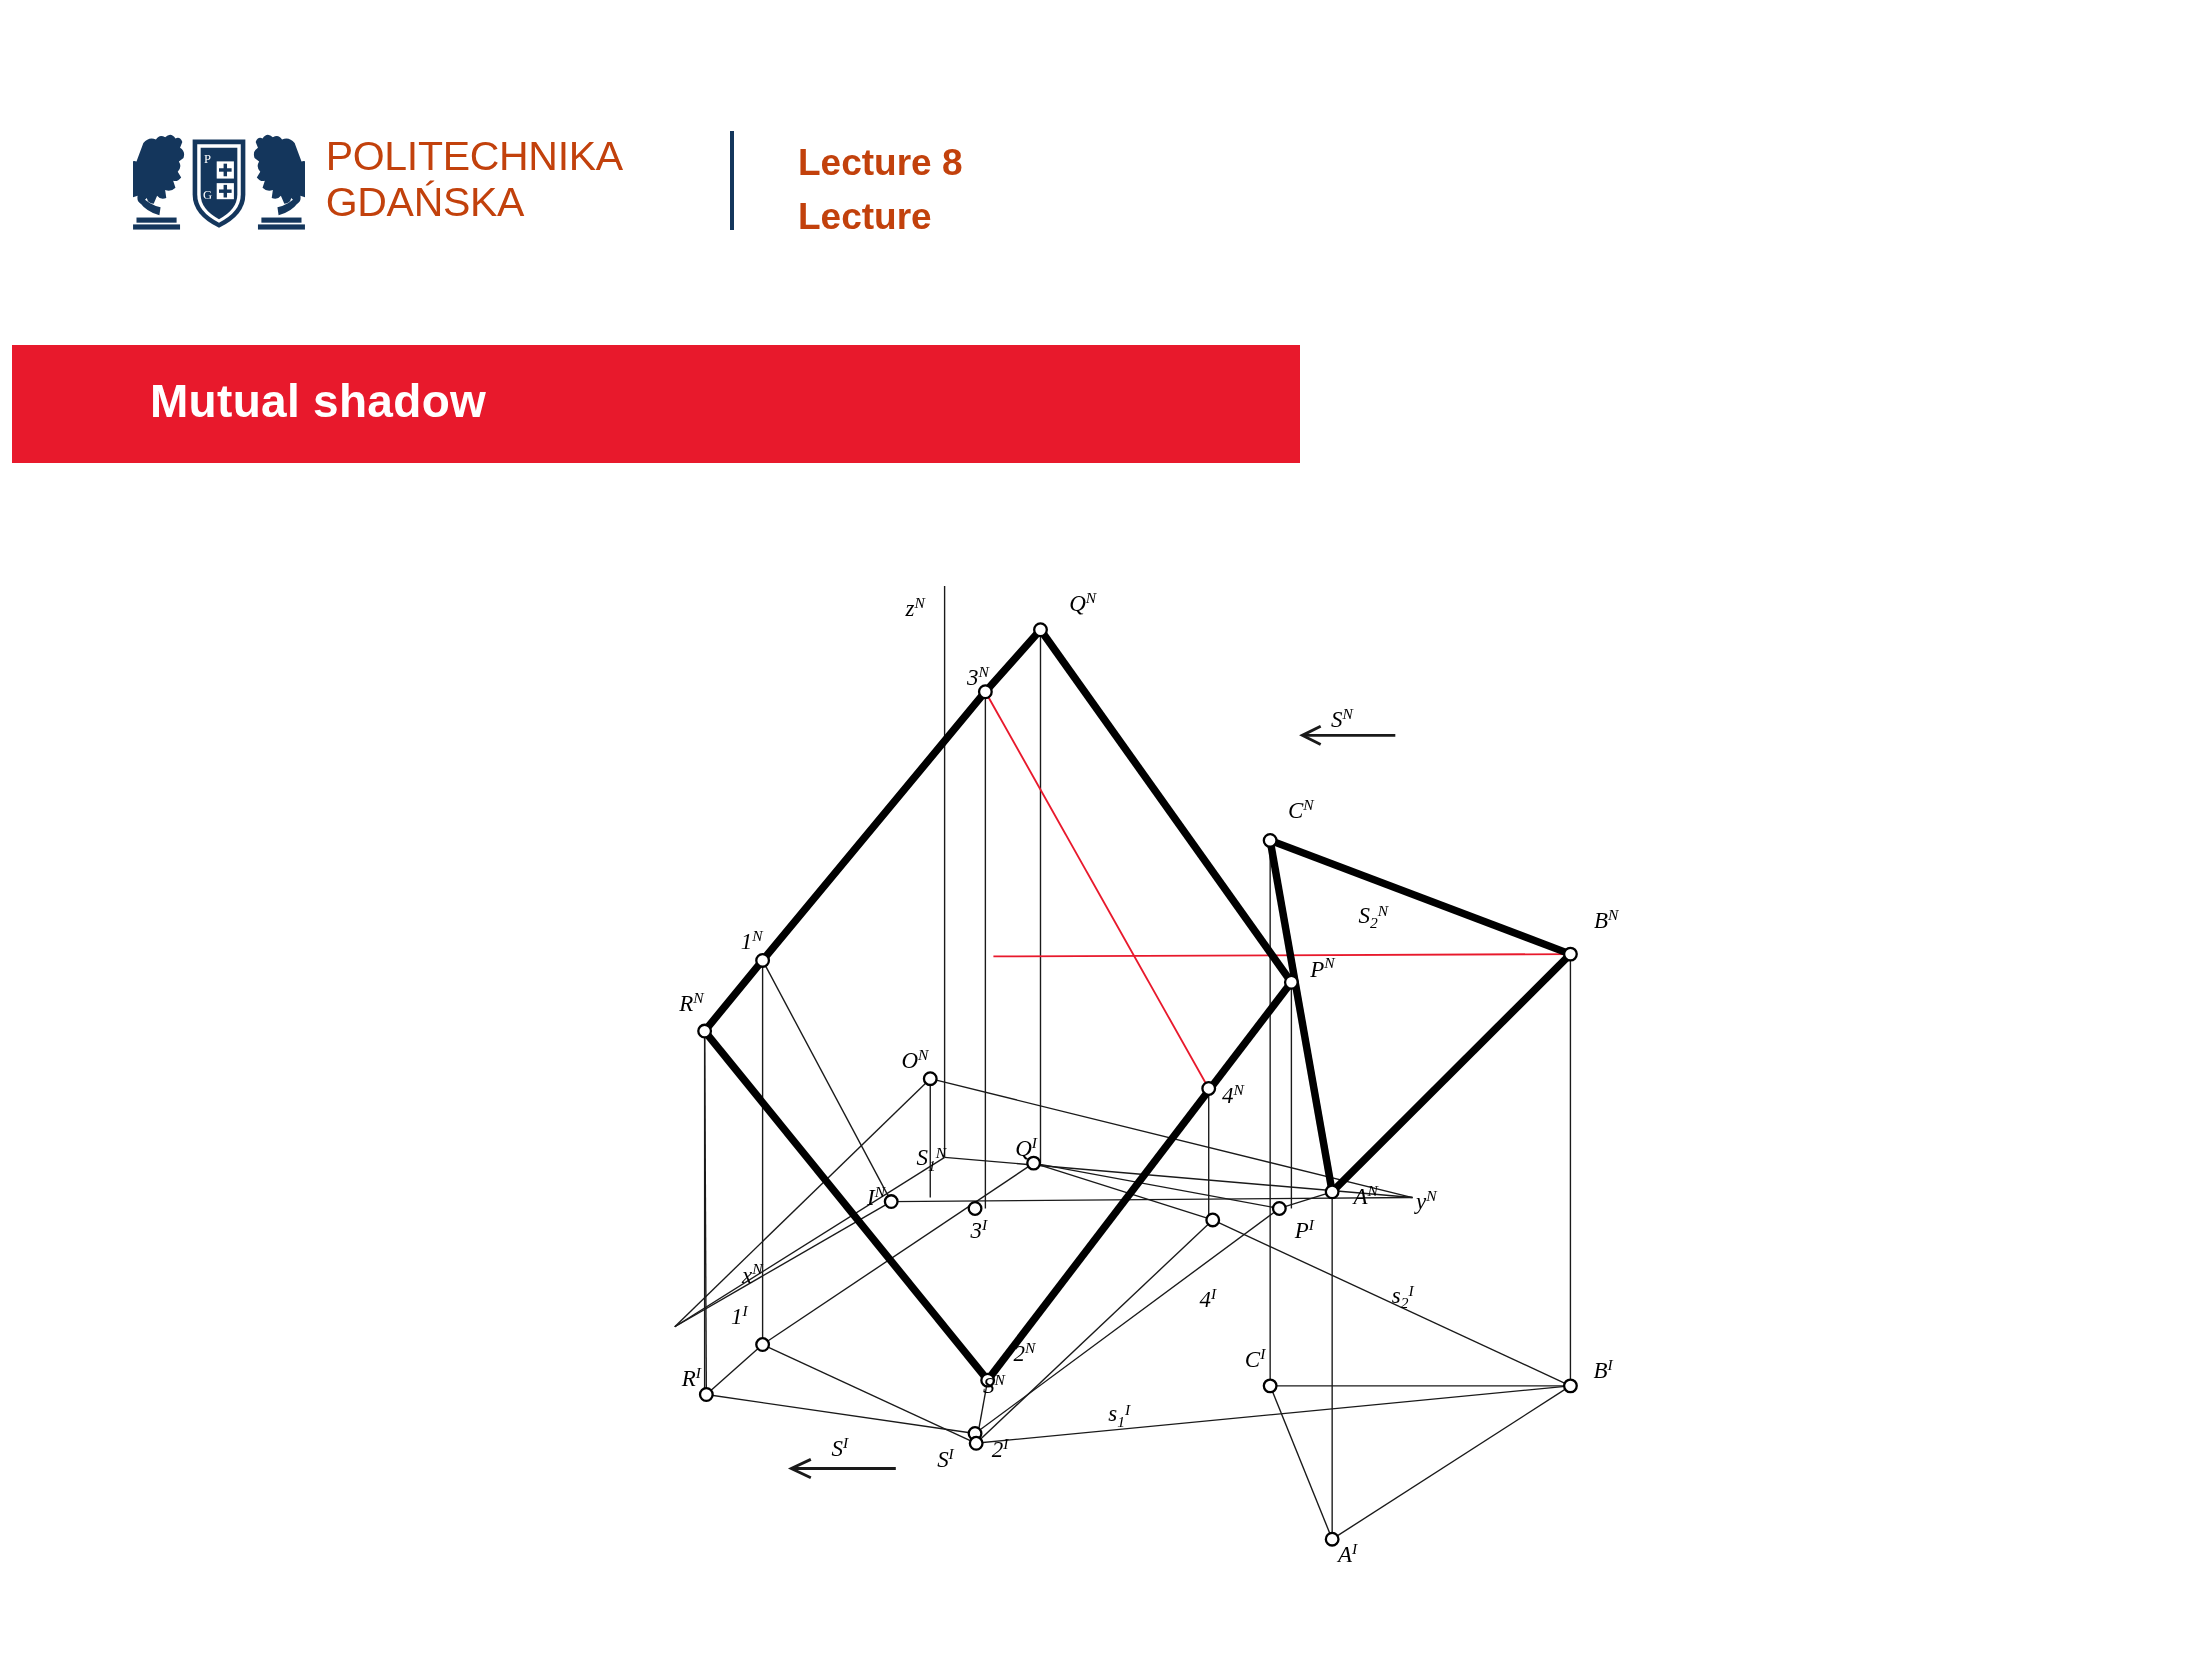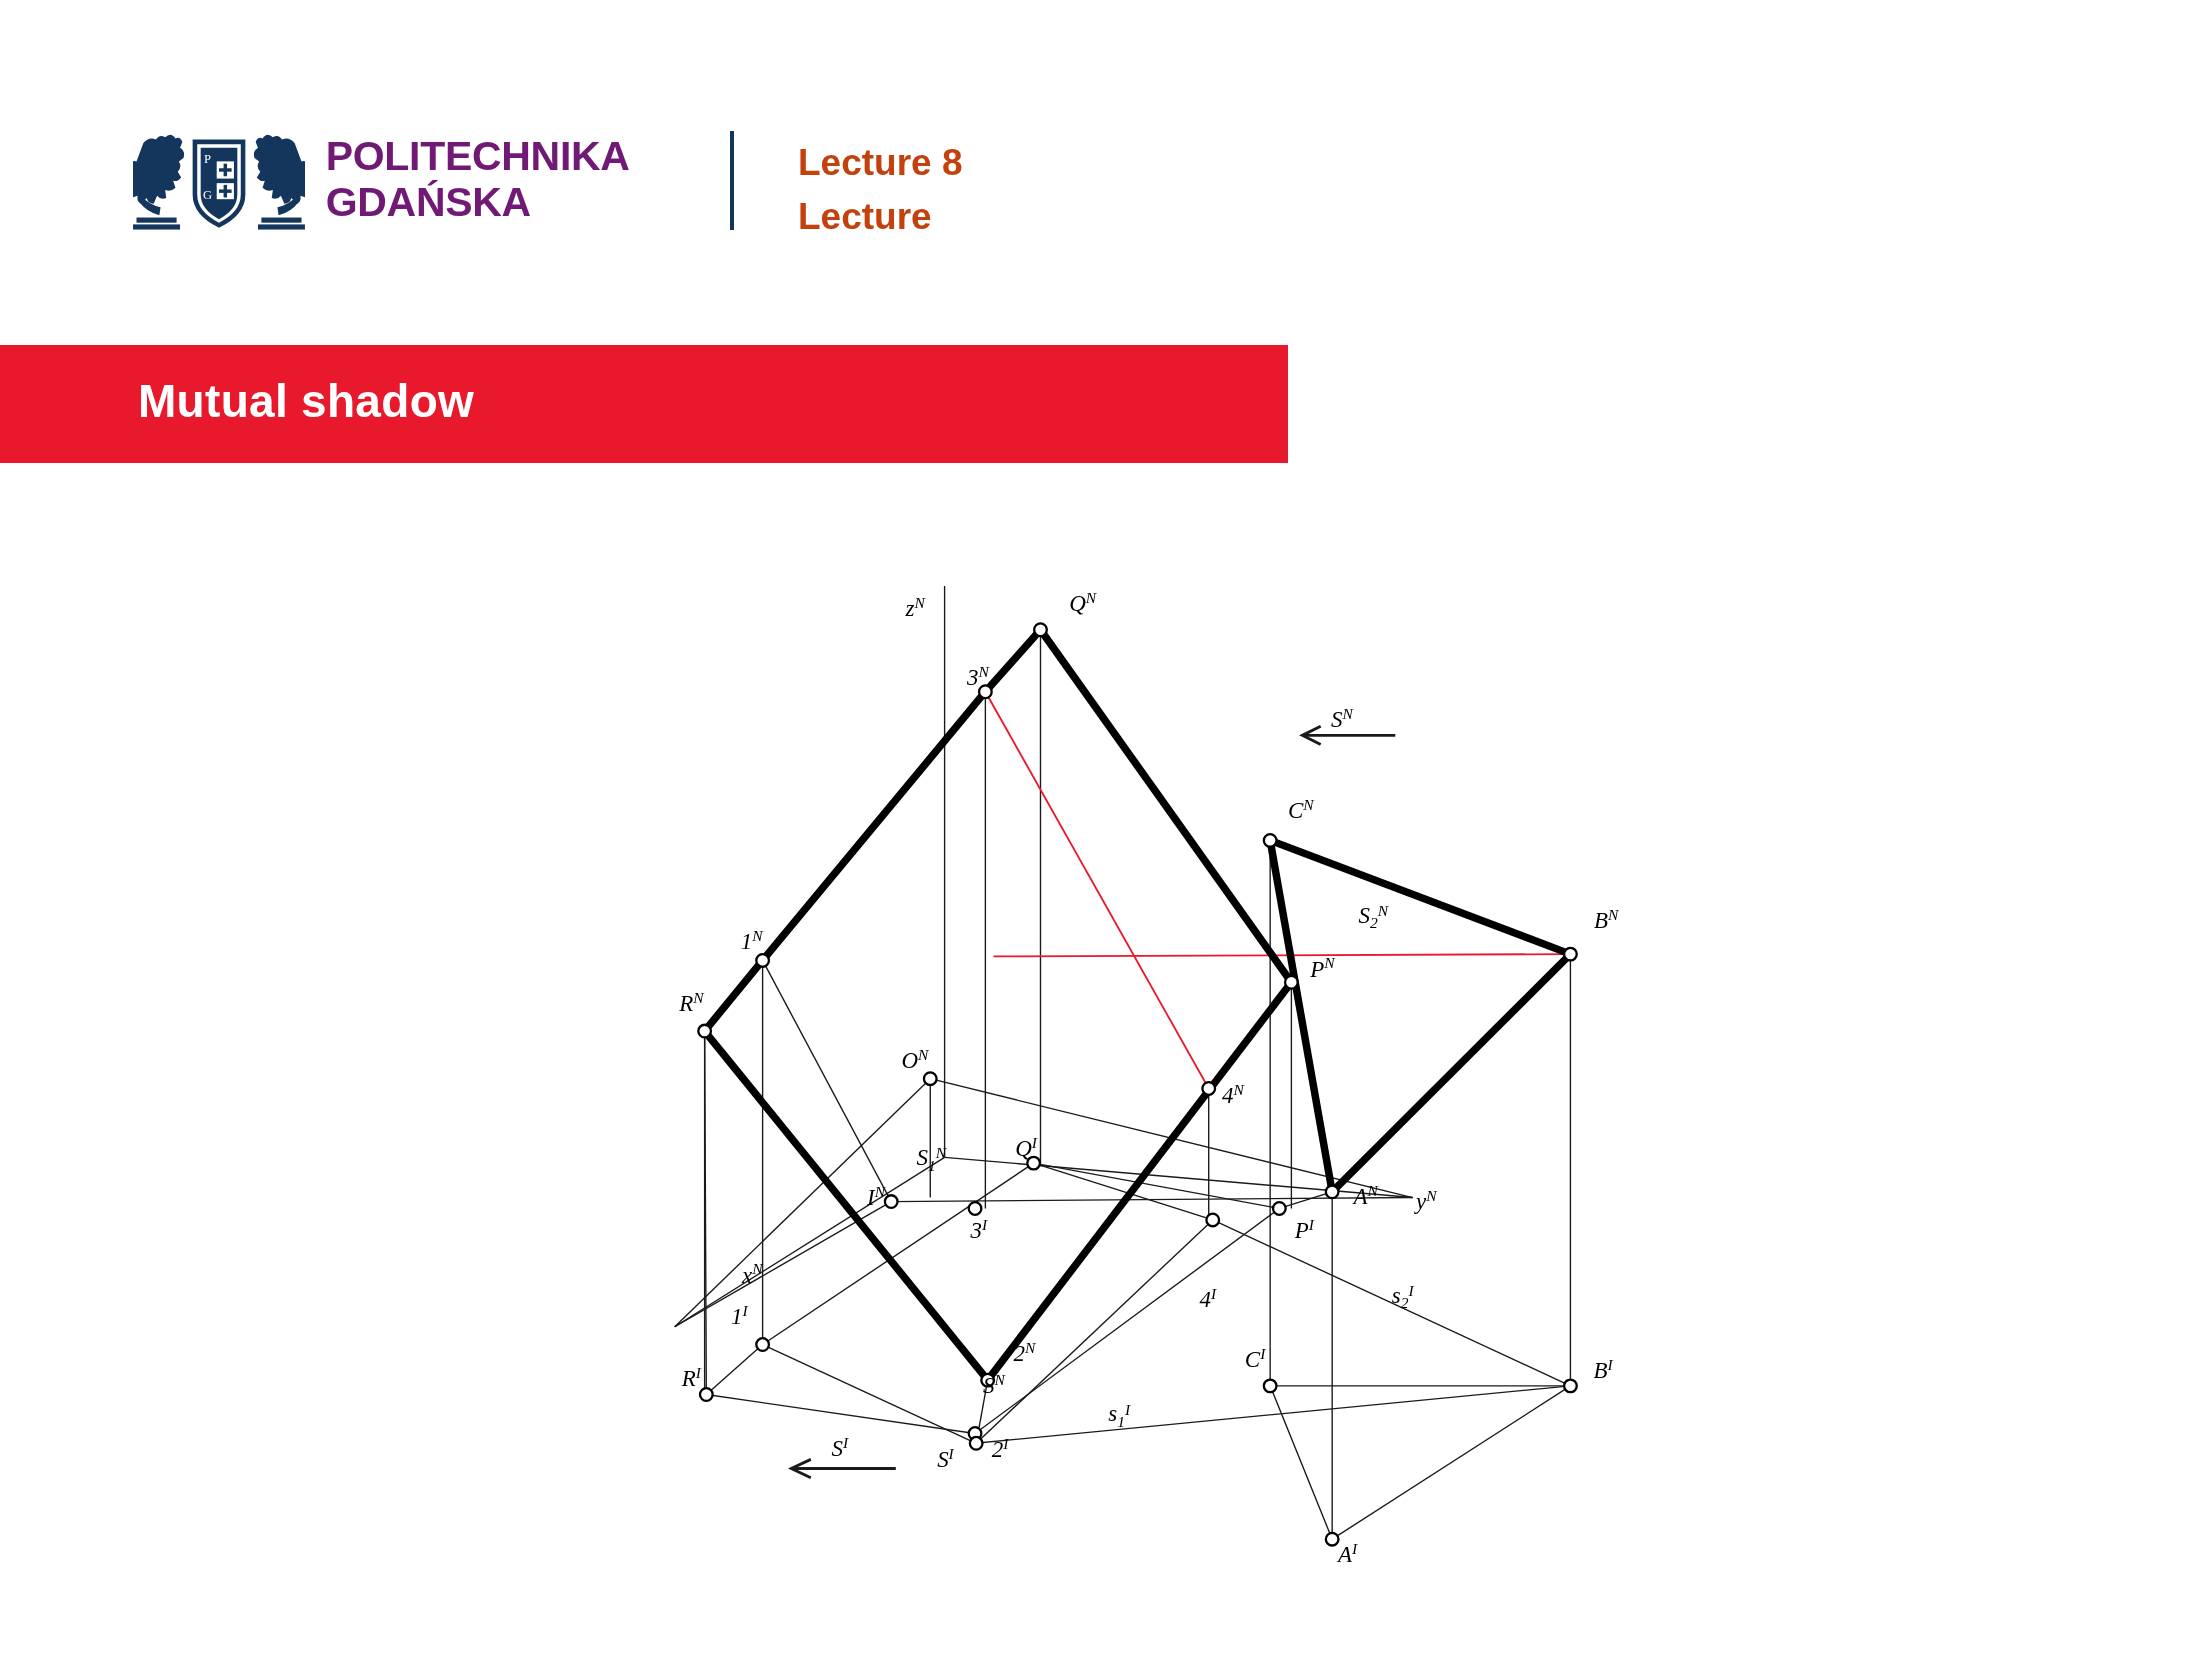--- a/index.html
+++ b/index.html
@@ -26,22 +26,22 @@
     left: 133px; top: 127px;
     display: flex;
     align-items: center;
   }
   #crest {
     width: 172px; height: 106px;
     position: relative;
   }
   #logo-text {
     margin-left: 20.7px;
-    color: #701a75;
-    font-weight: bold;
+    color: #c2410c;
+    font-weight: normal;
     font-size: 41px;
     line-height: 1.12;
     letter-spacing: -0.3px;
   }
   #divider-bar {
     position: absolute;
     left: 730px; top: 131px;
     width: 4px; height: 99px;
     background: #14365c;
   }
@@ -50,21 +50,21 @@
     left: 798px; top: 136px;
     color: #c2410c;
     font-weight: bold;
     font-size: 37px;
     line-height: 1.45;
   }
 
   
   #title-band {
     position: absolute;
-    left: 0; top: 345px;
+    left: 12px; top: 345px;
     width: 1288px; height: 118px;
     background: #e8192c;
   }
   #title-band .title-text {
     position: absolute;
     left: 138px; top: 29px;
     color: #ffffff;
     font-weight: bold;
     font-size: 46px;
     letter-spacing: 0.3px;

